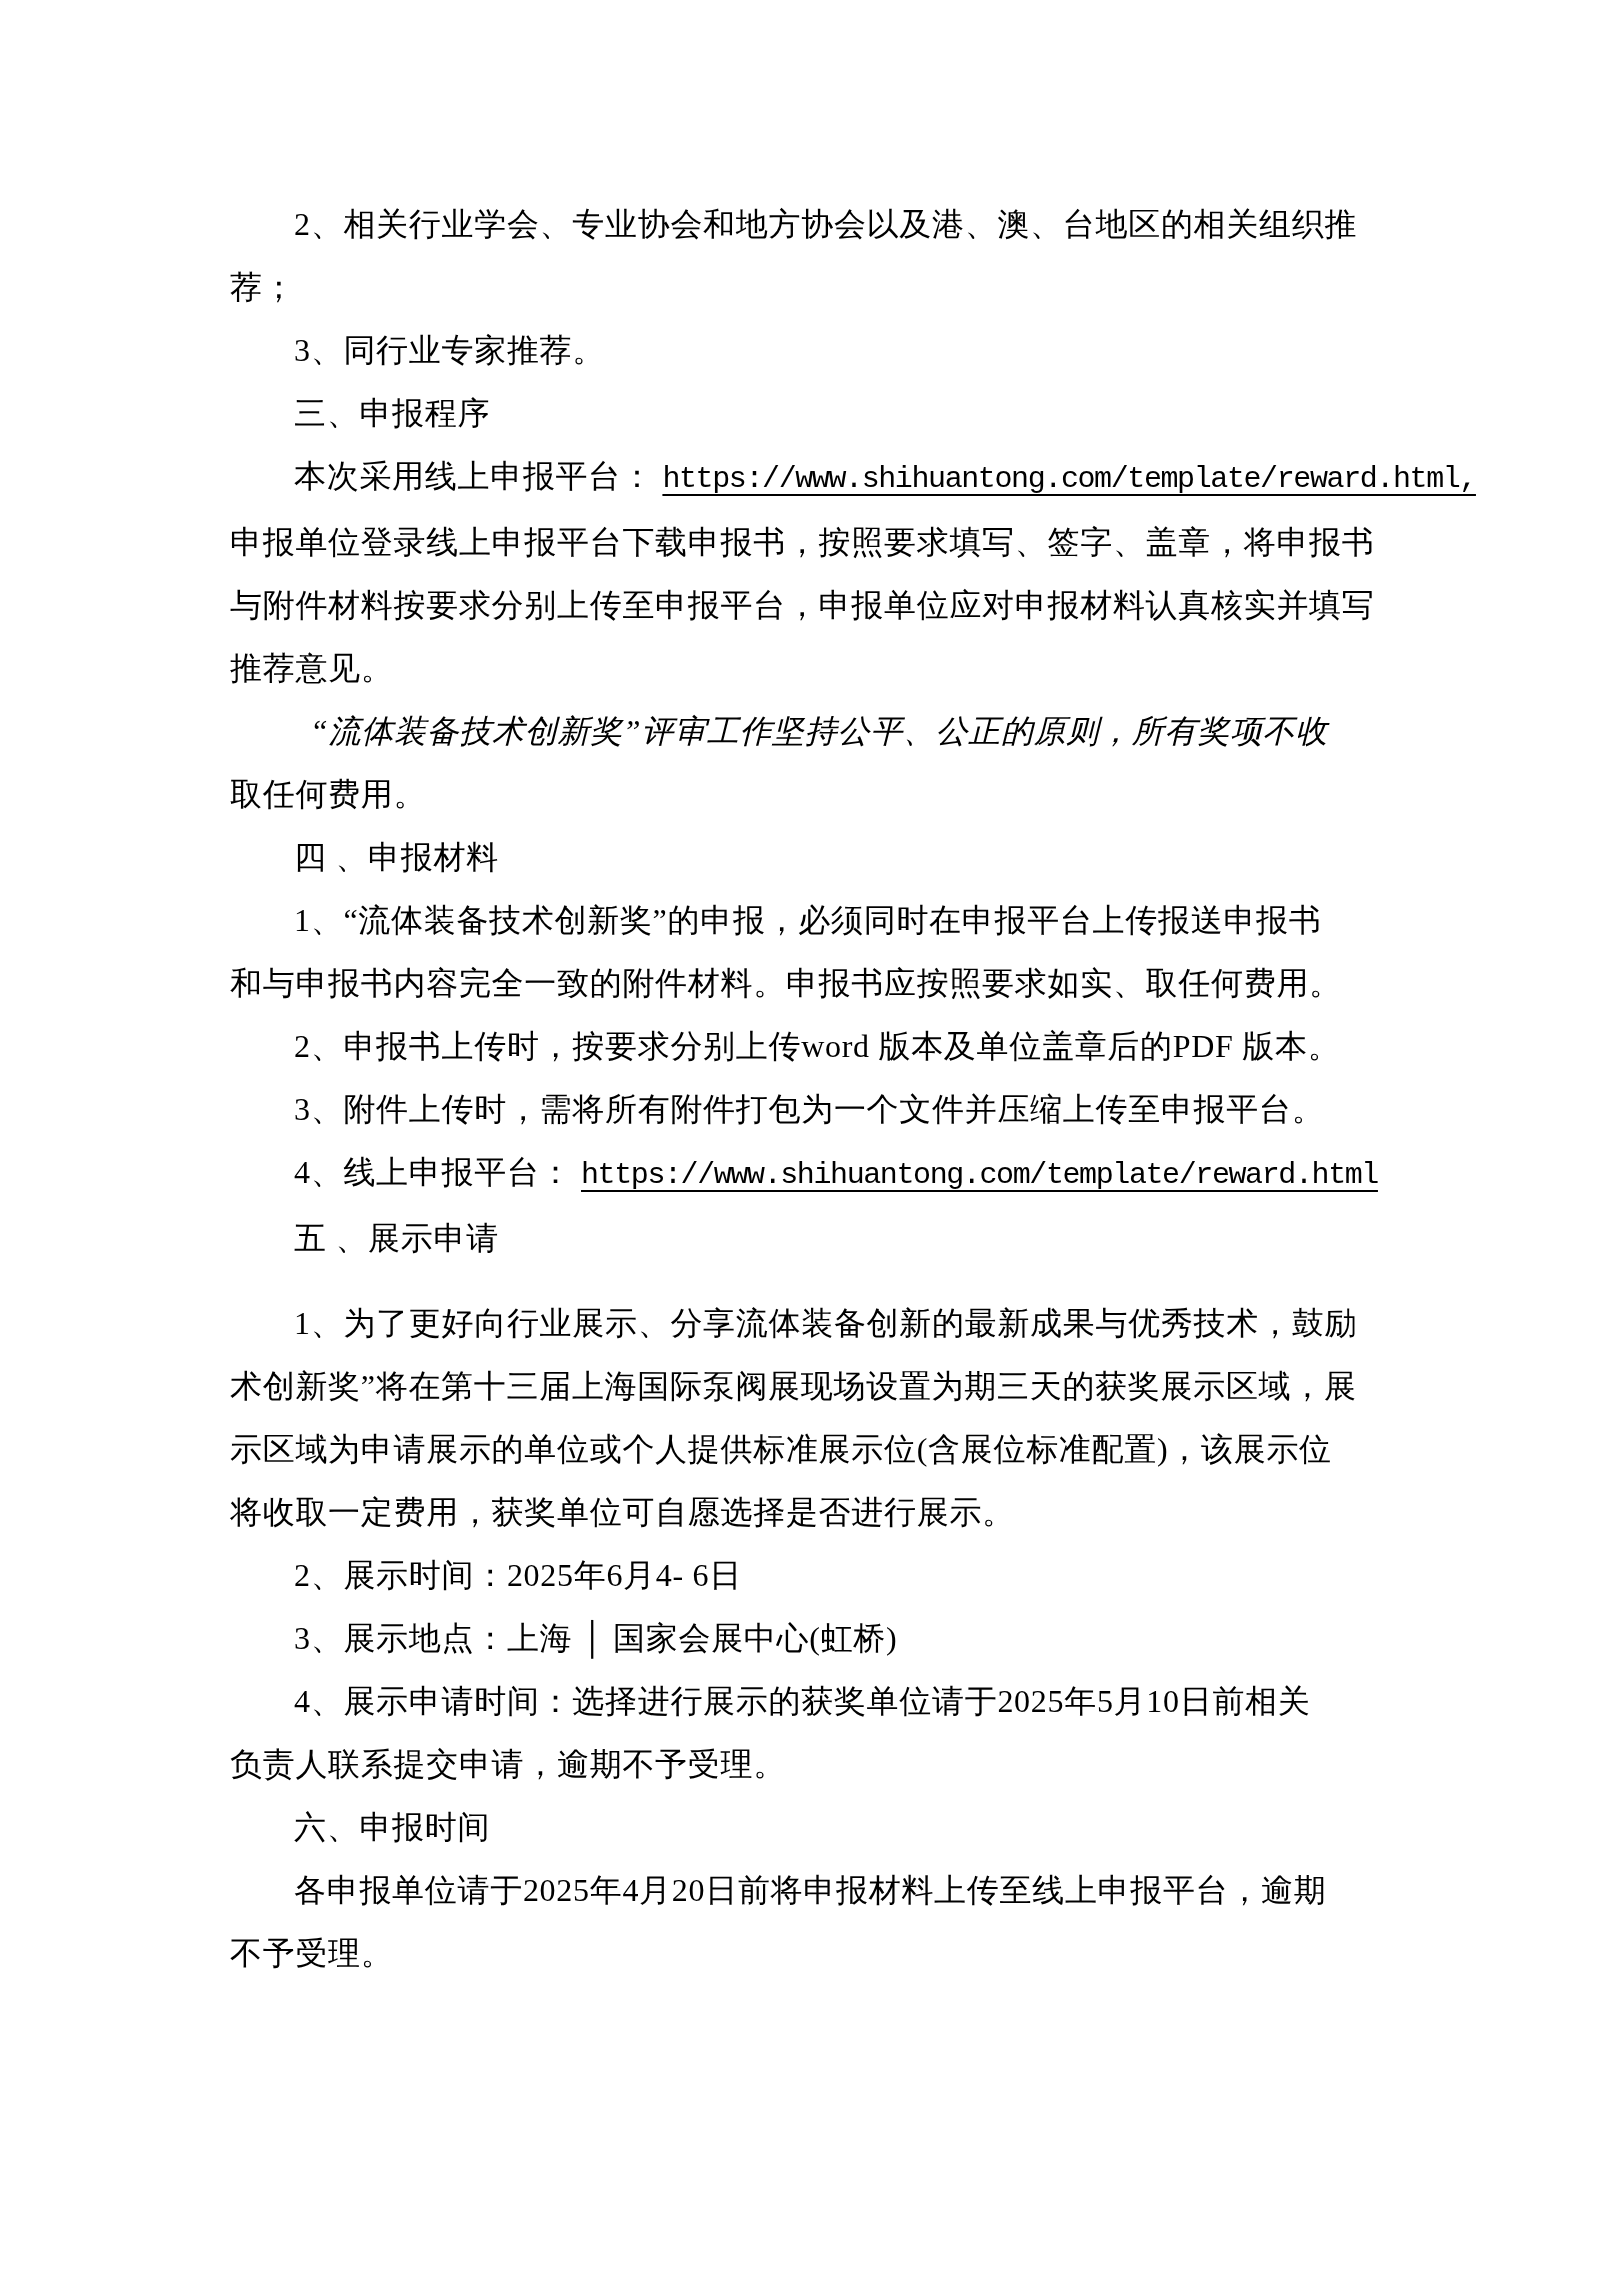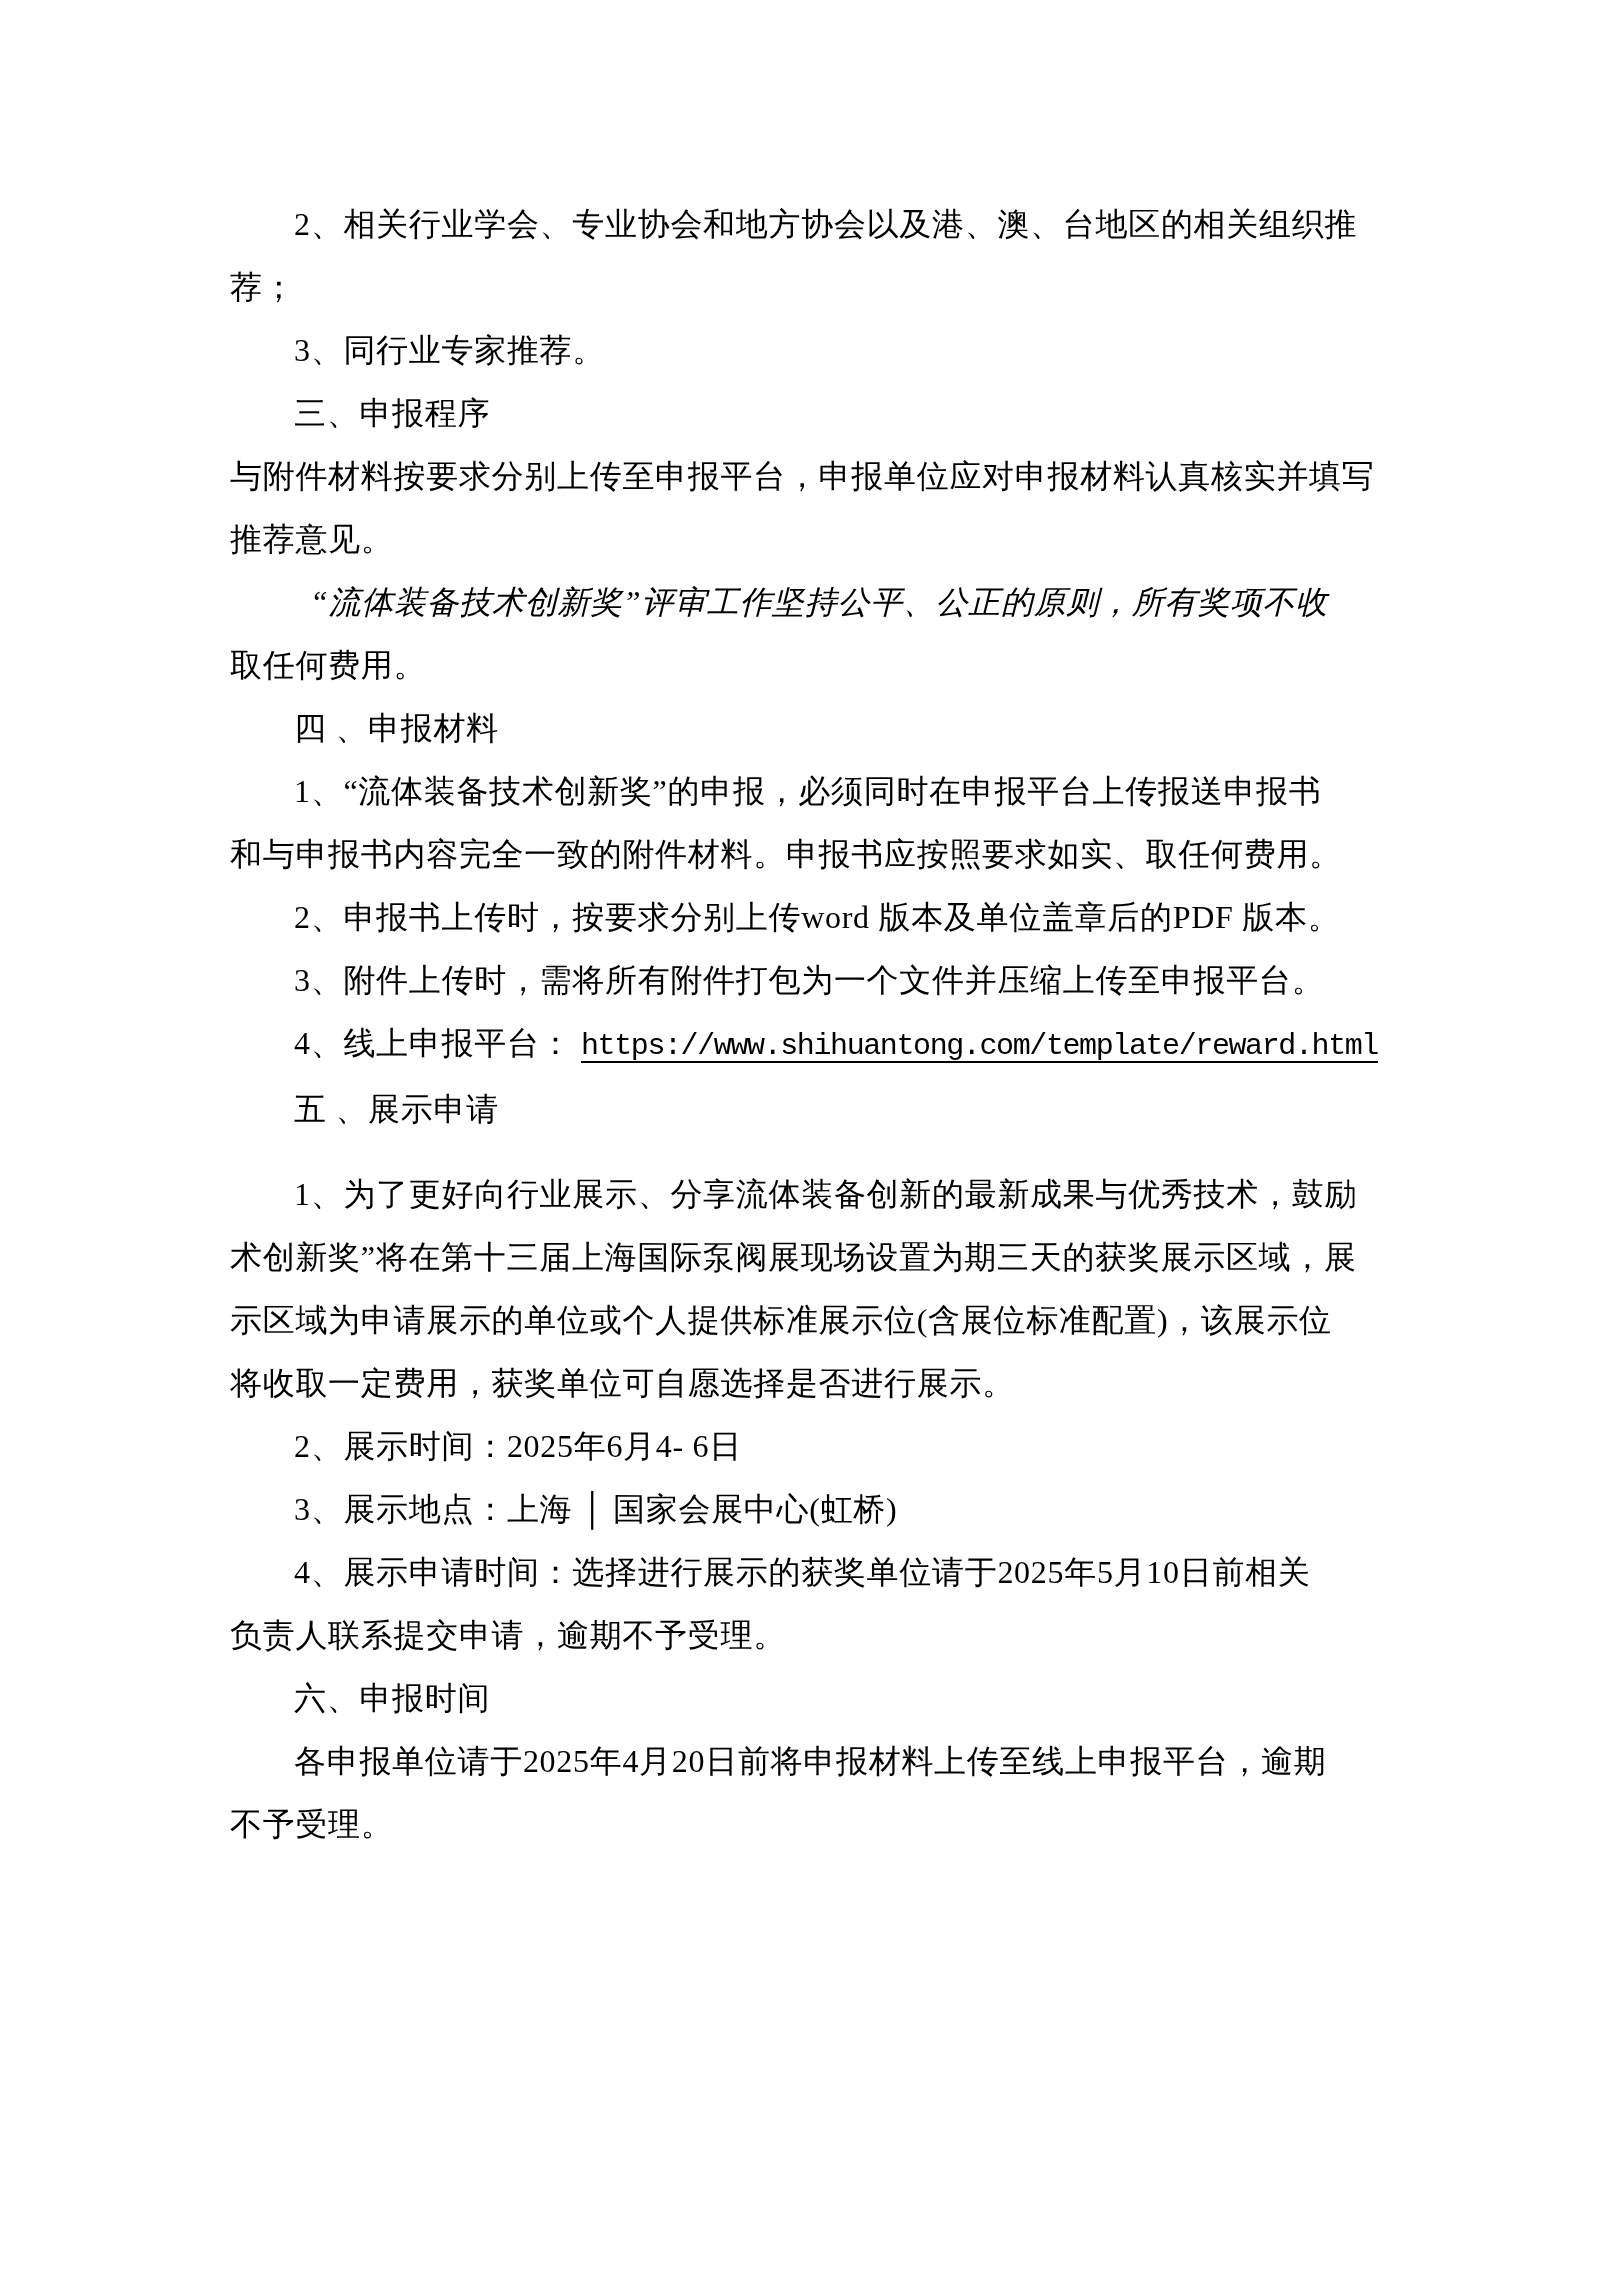--- a/index.html
+++ b/index.html
@@ -45,20 +45,22 @@
 </style>
 </head>
 <body>
 
 <div class="page">
   <div class="doc-body">
       <div class="line indent"><span>2、相关行业学会、专业协会和地方协会以及港、澳、台地区的相关组织推</span></div>
       <div class="line"><span>荐；</span></div>
       <div class="line indent"><span>3、同行业专家推荐。</span></div>
       <div class="line indent heading"><span>三、申报程序</span></div>
+      <div class="line indent"><span>本次采用线上申报平台： </span><a class="url">https://www.shihuantong.com/template/reward.html,</a></div>
+      <div class="line"><span>申报单位登录线上申报平台下载申报书，按照要求填写、签字、盖章，将申报书</span></div>
       <div class="line"><span>与附件材料按要求分别上传至申报平台，申报单位应对申报材料认真核实并填写</span></div>
       <div class="line"><span>推荐意见。</span></div>
       <div class="line wide"><span>“流体装备技术创新奖”评审工作坚持公平、公正的原则，所有奖项不收</span></div>
       <div class="line"><span>取任何费用。</span></div>
       <div class="line indent heading"><span>四 、申报材料</span></div>
       <div class="line indent"><span>1、“流体装备技术创新奖”的申报，必须同时在申报平台上传报送申报书</span></div>
       <div class="line"><span>和与申报书内容完全一致的附件材料。申报书应按照要求如实、取任何费用。</span></div>
       <div class="line indent"><span>2、申报书上传时，按要求分别上传word 版本及单位盖章后的PDF 版本。</span></div>
       <div class="line indent"><span>3、附件上传时，需将所有附件打包为一个文件并压缩上传至申报平台。</span></div>
       <div class="line indent"><span>4、线上申报平台： </span><a class="url">https://www.shihuantong.com/template/reward.html</a></div>

